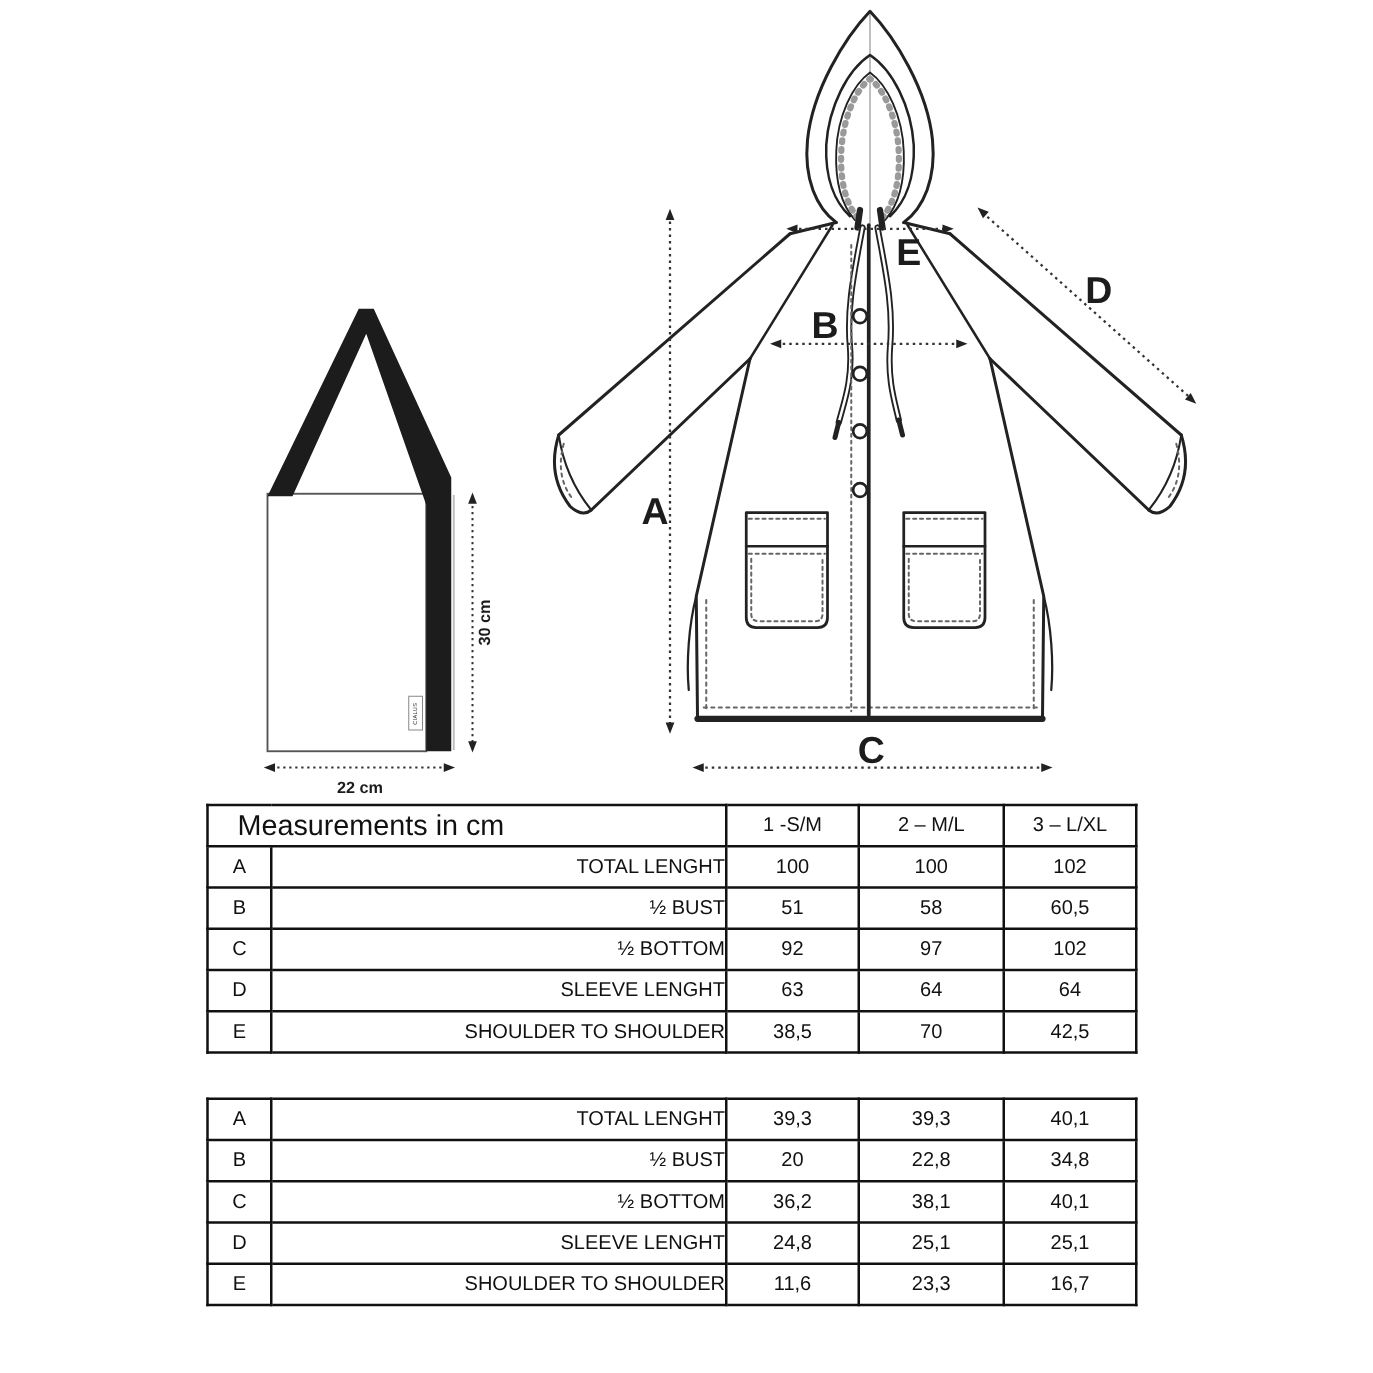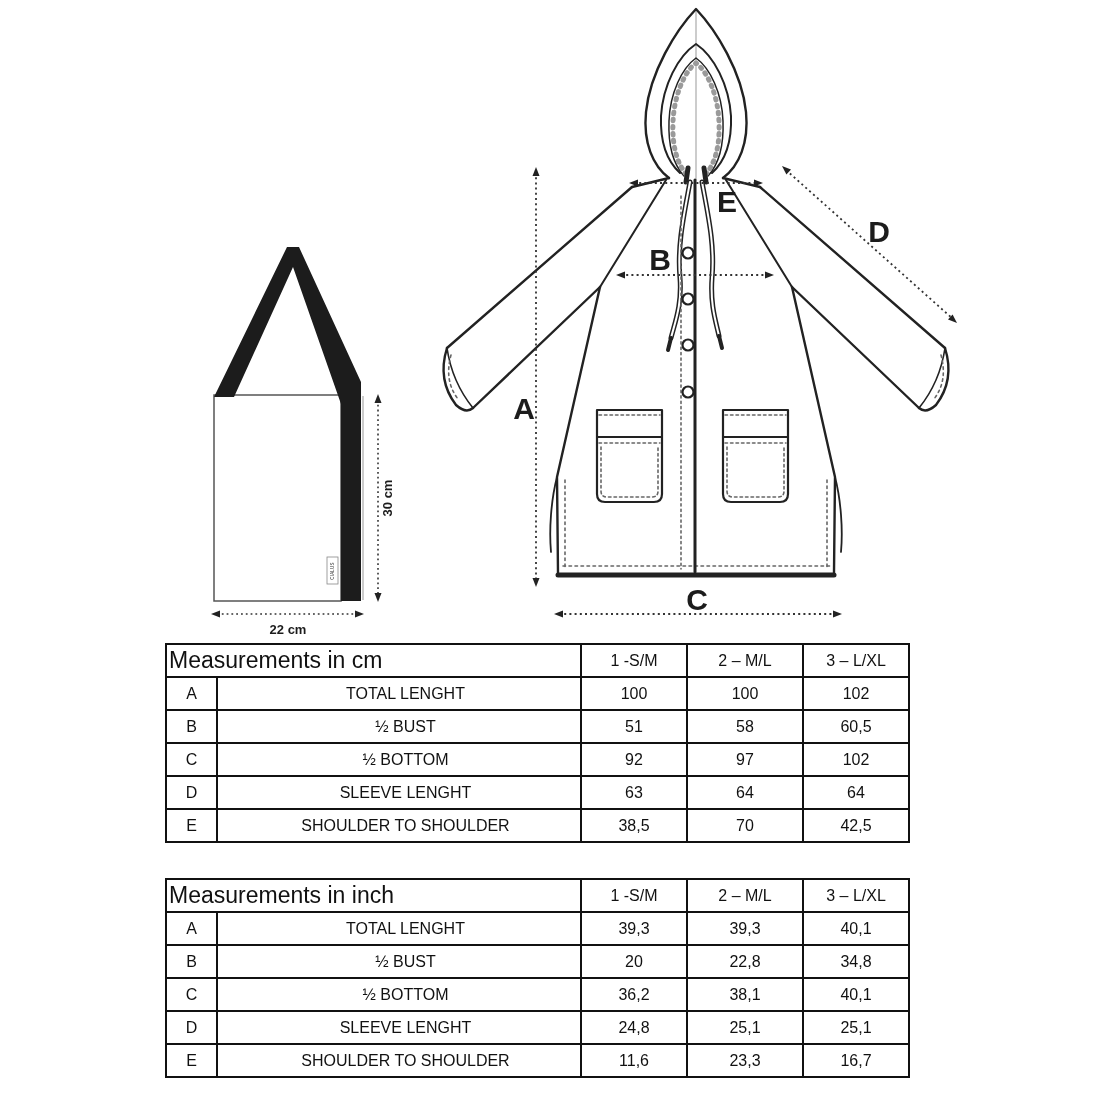--- a/index.html
+++ b/index.html
@@ -2,23 +2,23 @@
 <html><head>
 <meta charset="utf-8">
 <style>
   html,body{margin:0;padding:0;background:#ffffff;}
   #canvas{position:relative;width:1098px;height:1098px;background:#ffffff;overflow:hidden;
           font-family:"Liberation Sans", sans-serif;color:#111;}
   #drawing{position:absolute;left:0;top:0;}
   .size-table{position:absolute;border-collapse:collapse;table-layout:fixed;background:#fff;}
   .size-table td{border:2px solid #111;font-size:16px;height:31px;padding:0;
                  white-space:nowrap;overflow:hidden;}
-  .size-table td.tl{text-align:center;padding-left:13px;}
+  .size-table td.tl{text-align:right;padding-left:13px;}
   .size-table td.ctr{text-align:center;}
-  .size-table td.title{font-size:23px;text-align:left;padding-left:2px;}
+  .size-table td.title{font-size:23px;text-align:left;padding-left:23px;}
   #table-cm{left:165px;top:643px;}
   #table-inch{left:165px;top:878px;}
   .dim-letter{font-weight:bold;font-size:30px;fill:#1c1c1c;}
   .dim-small{font-weight:bold;font-size:13px;fill:#1c1c1c;}
   .tag-text{font-size:4.5px;fill:#333;letter-spacing:0.2px;}
 </style>
 </head>
 <body>
 
 <div id="canvas">
@@ -220,26 +220,20 @@
   <table id="table-inch" class="size-table">
     <colgroup>
         <col style="width:51px">
         <col style="width:364px">
         <col style="width:106px">
         <col style="width:116px">
         <col style="width:106px">
       </colgroup>
     <tbody>
       <tr>
-        <td class="title" colspan="2">Measurements in inch</td>
-        <td class="ctr">1 -S/M</td>
-        <td class="ctr">2 – M/L</td>
-        <td class="ctr">3 – L/XL</td>
-      </tr>
-      <tr>
         <td class="ctr">A</td>
         <td class="tl">TOTAL LENGHT</td>
         <td class="ctr">39,3</td>
         <td class="ctr">39,3</td>
         <td class="ctr">40,1</td>
       </tr>
       <tr>
         <td class="ctr">B</td>
         <td class="tl">½ BUST</td>
         <td class="ctr">20</td>

